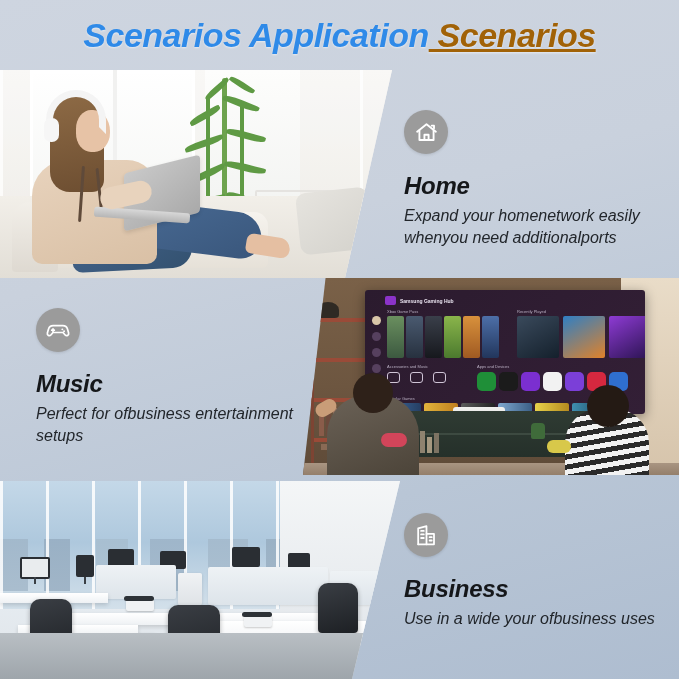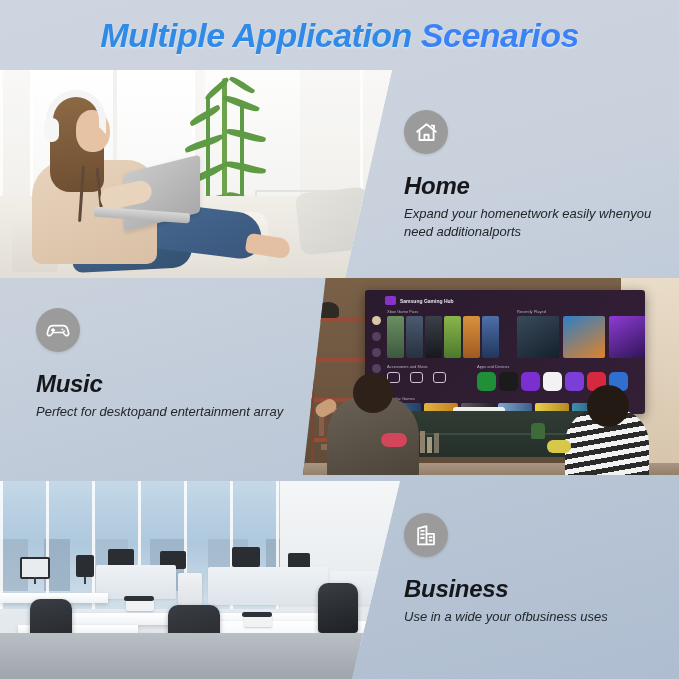--- a/index.html
+++ b/index.html
@@ -14,21 +14,21 @@
   .title-bar{
     position:absolute; top:0; left:0; width:679px; height:70px;
     display:flex; align-items:center; justify-content:center;
   }
   .title{
     font-size:34px; font-weight:bold; font-style:italic;
     letter-spacing:-.5px; white-space:nowrap;
     text-shadow:0 1px 2px rgba(255,255,255,.55);
   }
   .t-blue{ color:#2f8ae8; }
-  .t-dark{ color:#3b82f6; }
+  .t-dark{ color:#a16207;text-decoration:underline; }
 
   
   .row{ position:absolute; left:0; width:679px; }
   #row-home{ top:70px; height:208px;padding-left:26px; }
   #row-gaming{ top:278px; height:197px; }
   #row-business{ top:481px; height:198px; }
 
   
   .photo{ position:absolute; top:0; height:100%; overflow:hidden; }
   .ph-home{ left:0; width:392px; clip-path:polygon(0 0, 100% 0, 88% 100%, 0 100%); }
@@ -191,30 +191,30 @@
   .icon-circle{
     width:44px; height:44px; border-radius:50%; background:#9b9b9b;
     display:flex; align-items:center; justify-content:center;
     box-shadow:0 1px 3px rgba(0,0,0,.12);
   }
   .blk-title{
     font-size:24px; font-weight:bold; font-style:italic; color:#15171a;
     margin-top:18px; letter-spacing:-.3px;
   }
   .blk-desc{
-    font-size:13px; font-style:italic; color:#22262b; line-height:1.35;
+    font-size:16px; font-style:italic; color:#22262b; line-height:1.35;
     margin-top:5px;
   }
 </style>
 </head>
 <body>
 
 <div class="title-bar">
   <div class="title">
-    <span class="t-blue">Multiple Application</span><span class="t-dark"> Scenarios</span>
+    <span class="t-blue">Scenarios Application</span><span class="t-dark"> Scenarios</span>
   </div>
 </div>
 
 <div class="row" id="row-home">
 
   <div class="photo ph-home">
     <div class="home-scene">
       <div class="hs-wallpanel"></div>
       <div class="hs-window"></div>
       <div class="hs-window2"></div>
@@ -381,21 +381,21 @@
   <div class="block" id="blk-gaming">
     <div class="icon-circle">
       <svg width="26" height="26" viewBox="0 0 24 24" fill="none" stroke="#fff" stroke-width="1.6" stroke-linecap="round" stroke-linejoin="round">
         <path d="M7.5 8h9a4.5 4.5 0 0 1 4.3 3.2l1 3.6c.5 1.9-1.9 3.3-3.2 1.8l-2-2.3H7.4l-2 2.3c-1.3 1.5-3.7.1-3.2-1.8l1-3.6A4.5 4.5 0 0 1 7.5 8Z"></path>
         <path d="M7.4 11v2.4M6.2 12.2h2.4"></path>
         <circle cx="16" cy="11.4" r=".9" fill="#fff" stroke="none"></circle>
         <circle cx="17.6" cy="13.2" r=".9" fill="#fff" stroke="none"></circle>
       </svg>
     </div>
     <div class="blk-title">Music</div>
-    <div class="blk-desc">Perfect for desktopand entertainment array</div>
+    <div class="blk-desc">Perfect for ofbusiness entertainment setups</div>
   </div>
 </div>
 
 <div class="row" id="row-business">
 
   <div class="photo ph-biz">
     <div class="biz-scene">
       <div class="bz-window"></div>
       <div class="bz-city"></div>
       <div class="bz-mullion"></div>

